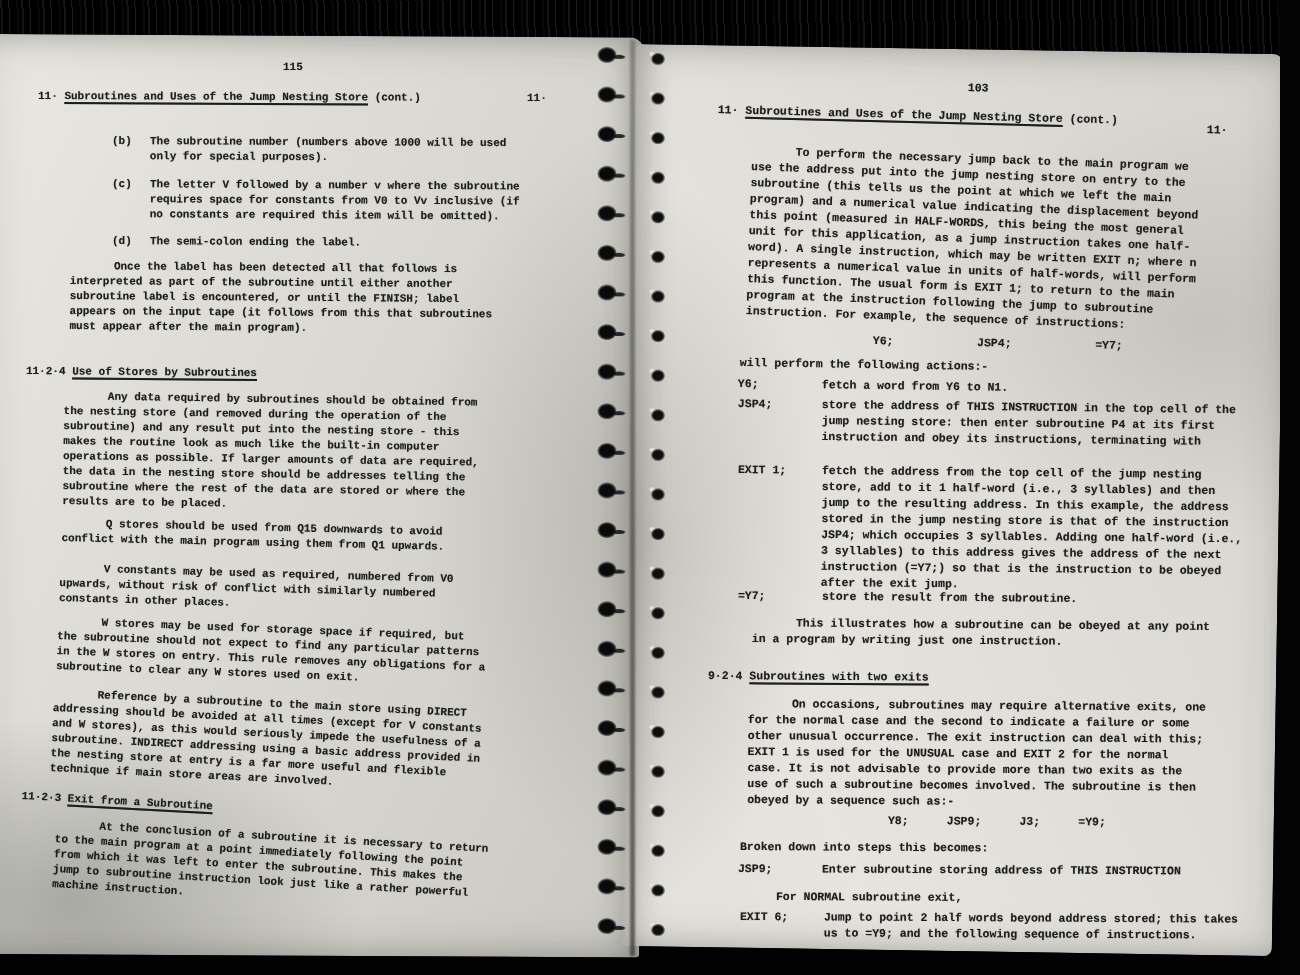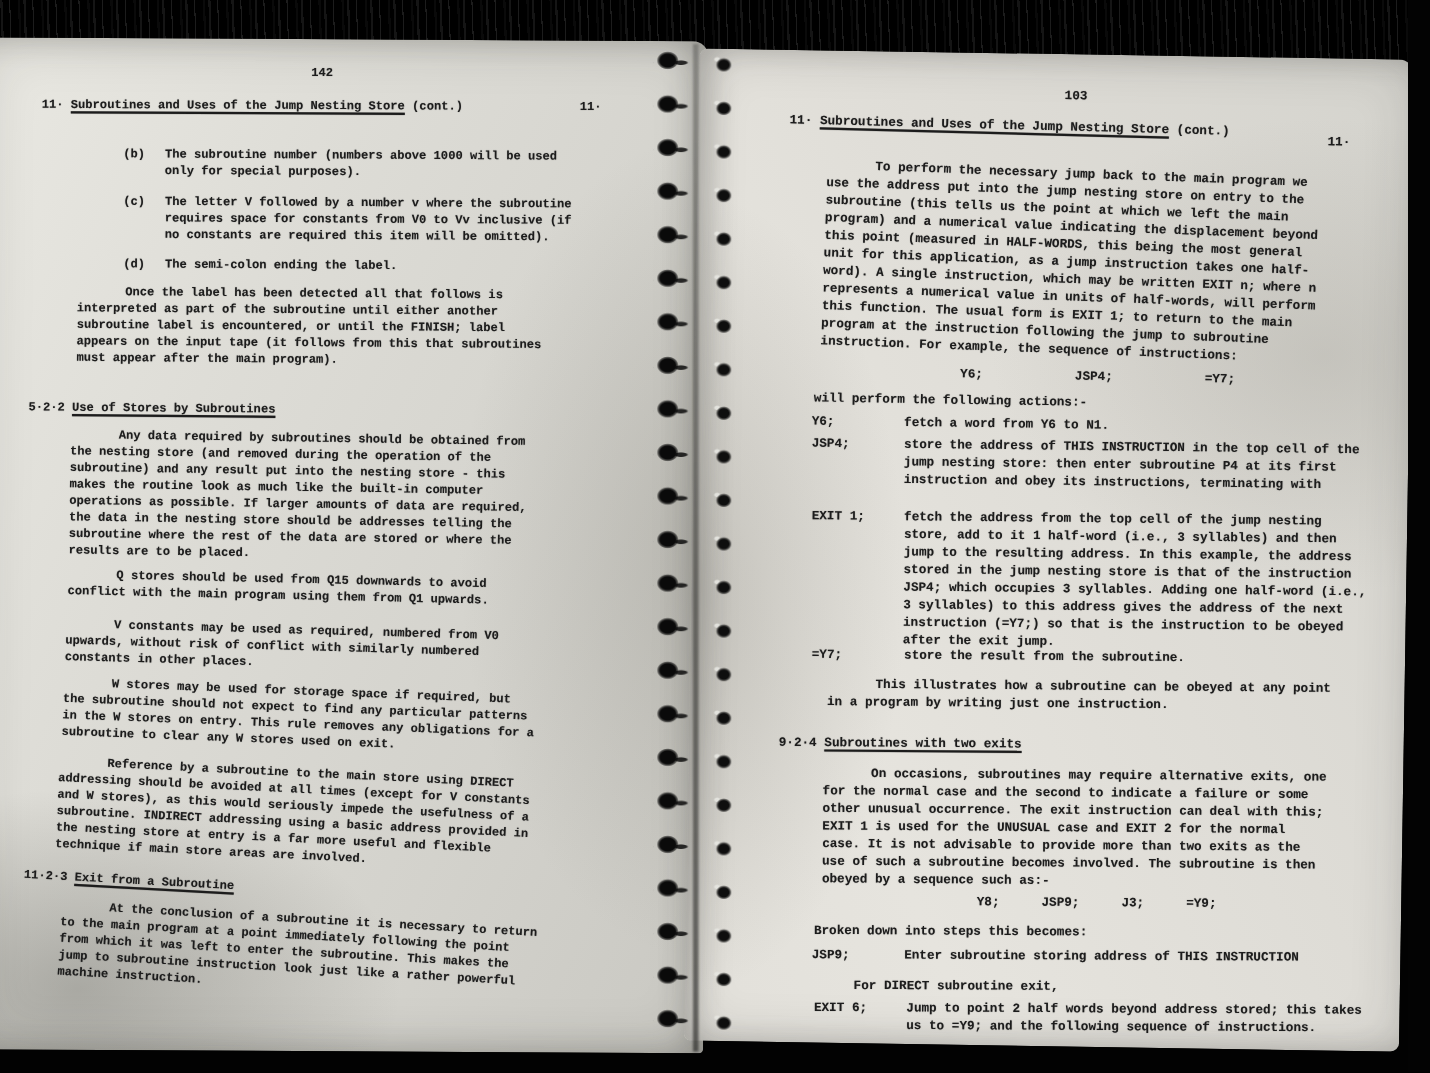--- a/index.html
+++ b/index.html
@@ -60,21 +60,21 @@
   <div class="backdrop-top"></div>
   <div class="backdrop-right"></div>
 
   <div class="page page-left"></div>
   <div class="page page-right"></div>
 
   <div class="spine-shadow"></div>
   <div class="bind-left"></div>
   <div class="bind-right"></div>
 
-  <div class="blk lp" style="left:283px;top:60px;transform:rotate(.2deg);">142</div>
+  <div class="blk lp" style="left:283px;top:60px;transform:rotate(.2deg);">115</div>
 
   <div class="blk lp" style="left:38px;top:89px;width:560px;transform:rotate(.25deg);">
     <span>11·</span>
     <span class="u">Subroutines and Uses of the Jump Nesting Store</span>
     <span>(cont.)</span>
   </div>
   <div class="blk lp" style="left:527px;top:91px;transform:rotate(.25deg);">11·</div>
 
   <div class="blk lp item" style="left:112px;top:134px;width:412px;transform:rotate(.3deg);">
     <span class="ilabel">(b)</span>
@@ -85,21 +85,21 @@
     <span class="itext">The letter V followed by a number v where the subroutine requires space for constants from V0 to Vv inclusive (if no constants are required this item will be omitted).</span>
   </div>
   <div class="blk lp item" style="left:112px;top:234px;width:412px;transform:rotate(.35deg);">
     <span class="ilabel">(d)</span>
     <span class="itext">The semi-colon ending the label.</span>
   </div>
 
   <div class="blk lp para" style="left:70px;top:259px;width:430px;transform:rotate(.45deg);">Once the label has been detected all that follows is interpreted as part of the subroutine until either another subroutine label is encountered, or until the FINISH; label appears on the input tape (it follows from this that subroutines must appear after the main program).</div>
 
   <div class="blk lp sec" style="left:26px;top:364px;transform:rotate(.5deg);">
-    <span>5·2·2</span>
+    <span>11·2·4</span>
     <span class="u">Use of Stores by Subroutines</span>
   </div>
 
   <div class="blk lp para" style="left:64px;top:389px;width:432px;transform:rotate(.9deg);">Any data required by subroutines should be obtained from the nesting store (and removed during the operation of the subroutine) and any result put into the nesting store - this makes the routine look as much like the built-in computer operations as possible. If larger amounts of data are required, the data in the nesting store should be addresses telling the subroutine where the rest of the data are stored or where the results are to be placed.</div>
 
   <div class="blk lp para" style="left:62px;top:516px;width:430px;transform:rotate(1.3deg);">Q stores should be used from Q15 downwards to avoid conflict with the main program using them from Q1 upwards.</div>
 
   <div class="blk lp para" style="left:60px;top:561px;width:430px;transform:rotate(1.6deg);">V constants may be used as required, numbered from V0 upwards, without risk of conflict with similarly numbered constants in other places.</div>
 
   <div class="blk lp para" style="left:58px;top:614px;width:432px;transform:rotate(2.2deg);">W stores may be used for storage space if required, but the subroutine should not expect to find any particular patterns in the W stores on entry. This rule removes any obligations for a subroutine to clear any W stores used on exit.</div>
@@ -168,19 +168,19 @@
     <span>=Y9;</span>
   </div>
 
   <div class="blk rp" style="left:740px;top:839px;transform:rotate(.3deg);">Broken down into steps this becomes:</div>
 
   <div class="blk rp def" style="left:738px;top:861px;width:510px;transform:rotate(.3deg);">
     <span class="term">JSP9;</span>
     <span class="dtext" style="width:430px;">Enter subroutine storing address of THIS INSTRUCTION</span>
   </div>
 
-  <div class="blk rp" style="left:776px;top:889px;transform:rotate(.25deg);">For DIRECT subroutine exit,</div>
+  <div class="blk rp" style="left:776px;top:889px;transform:rotate(.25deg);">For NORMAL subroutine exit,</div>
 
   <div class="blk rp def" style="left:740px;top:909px;width:510px;transform:rotate(.3deg);">
     <span class="term">EXIT 6;</span>
     <span class="dtext" style="width:436px;">Jump to point 2 half words beyond address stored; this takes us to =Y9; and the following sequence of instructions.</span>
   </div>
 </div>
 
 </body></html>

